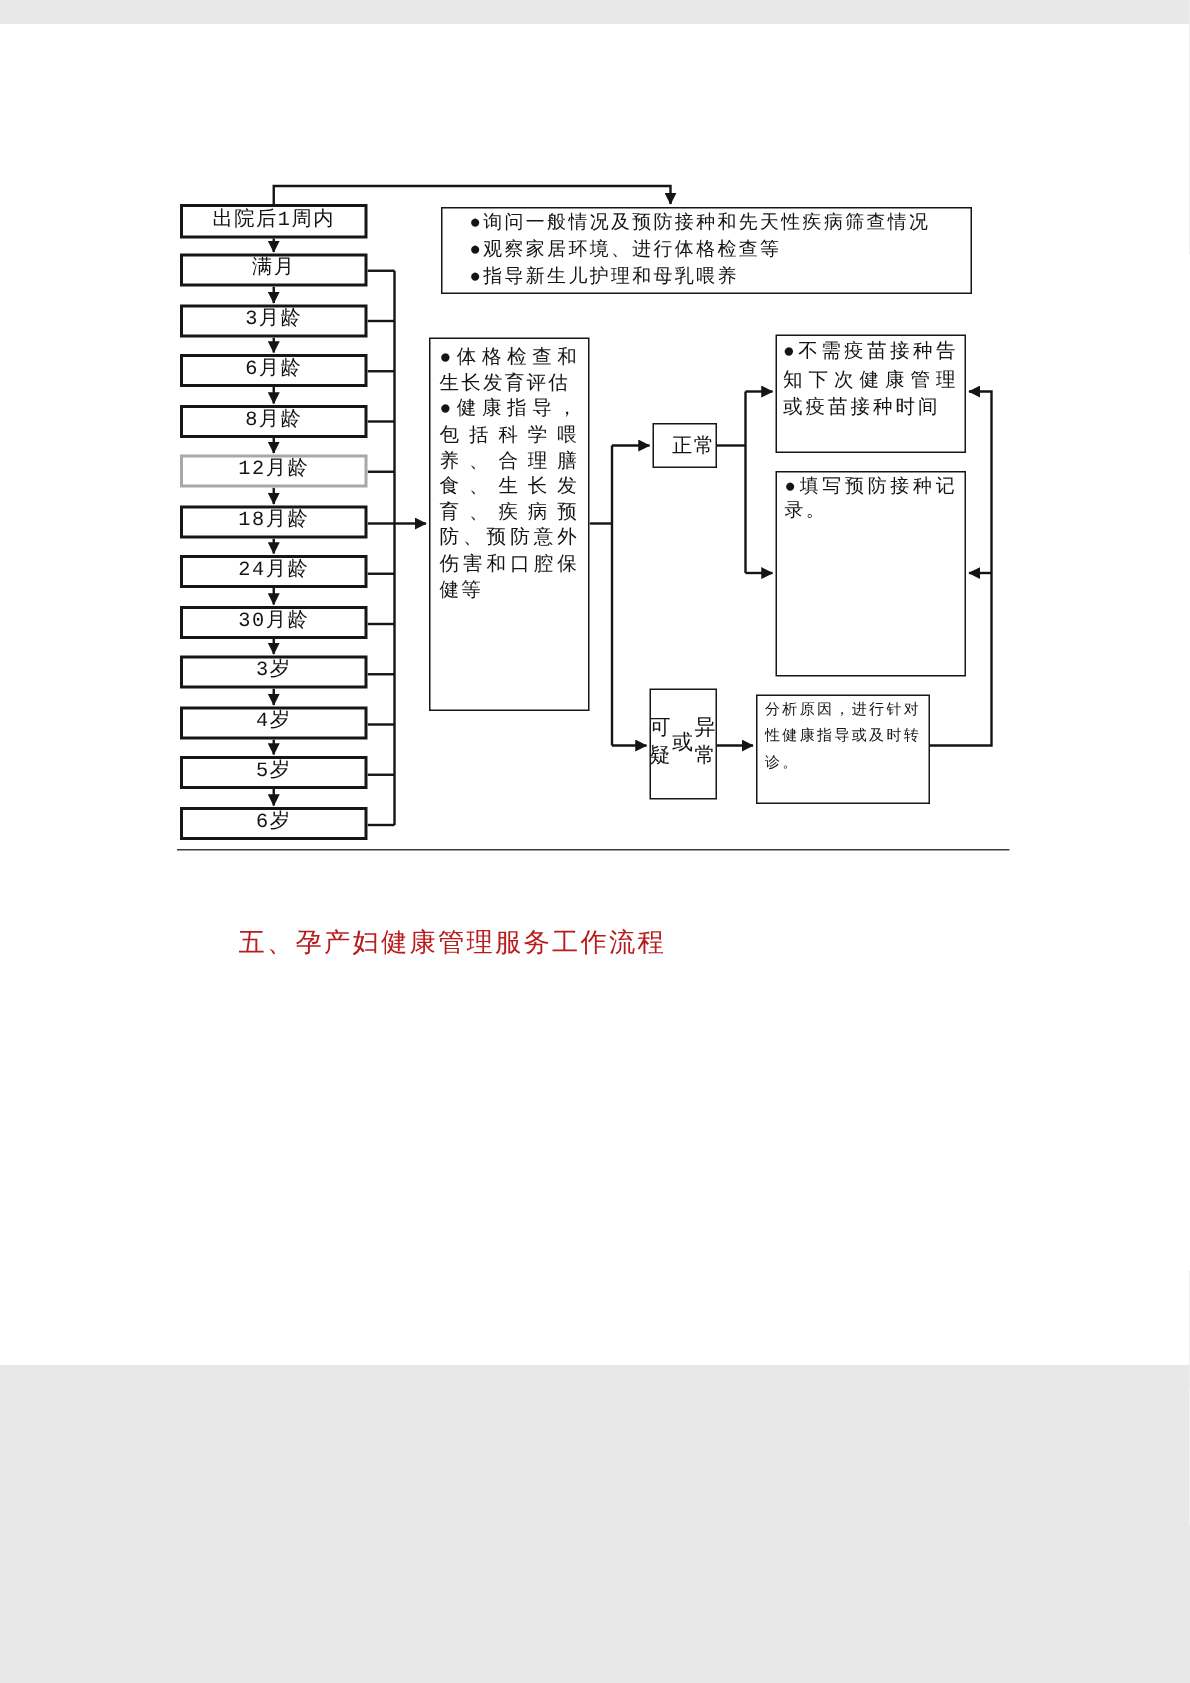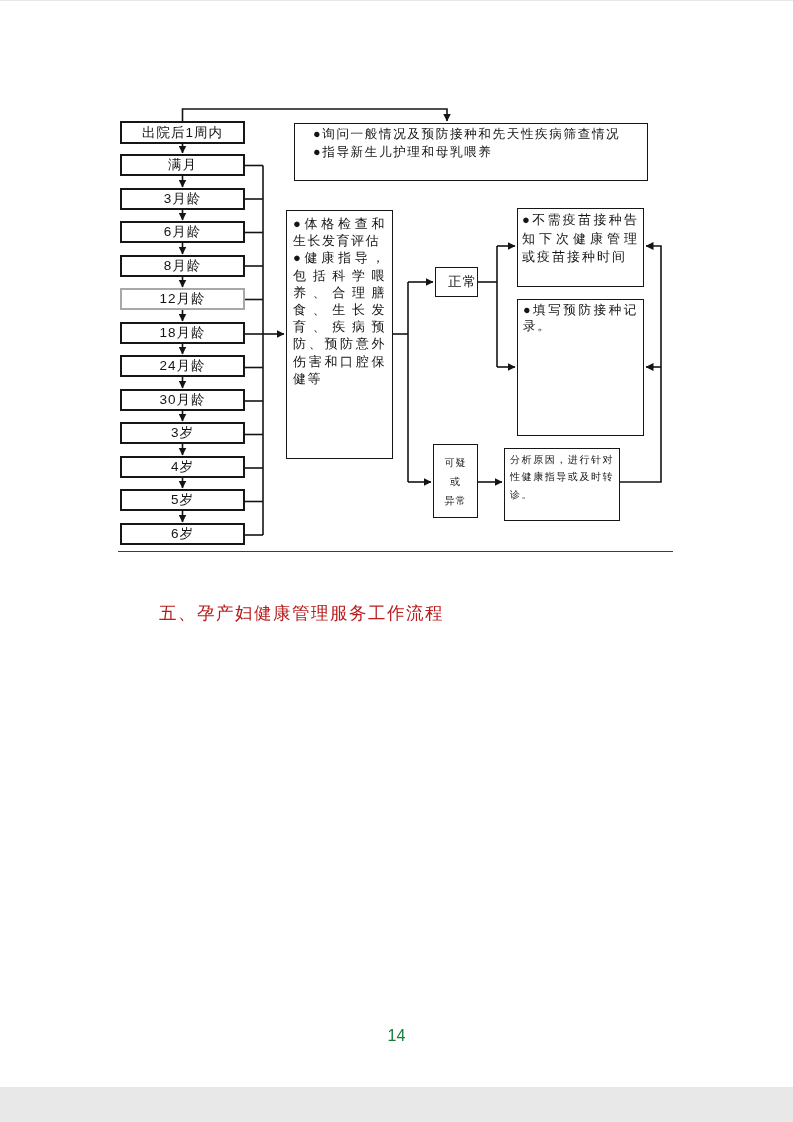--- a/index.html
+++ b/index.html
@@ -1,23 +1,23 @@
 <!DOCTYPE html>
 <html><head>
 <meta charset="utf-8">
 <style>
   * { margin: 0; padding: 0; box-sizing: border-box; }
   html, body { background: #e8e8e8; }
   .page {
     position: relative;
     width: 793px;
-    height: 1086px;
-    margin: 1px auto;
+    height: 894px;
+    margin: 16px auto;
     background: #ffffff;
-    font-family: Liberation Sans, sans-serif;
+    font-family: Liberation Mono, monospace;
     color: #141414;
     overflow: hidden;
   }
   .flowchart { position: absolute; left: 0; top: 0; width: 793px; height: 570px; }
   .connectors { position: absolute; left: 0; top: 0; }
 
   .fbox {
     position: absolute;
     background: #ffffff;
     border: 2px solid #161616;
@@ -38,22 +38,22 @@
   .top-box p { white-space: nowrap; text-align: left; }
 
   .mid-box { left: 286px; top: 209px; width: 107px; height: 249px;
     font-size: 13px; line-height: 17.2px; padding: 4px 6px; letter-spacing: 1.5px; }
 
   .normal-box { left: 435px; top: 266px; width: 43px; height: 30px;
     display: flex; align-items: center; justify-content: flex-end;
     font-size: 13.5px; letter-spacing: 1px; border-width: 1.5px; }
 
   .suspect-box { left: 433px; top: 443px; width: 45px; height: 74px;
-    display: flex; flex-direction: column; align-items: center; justify-content: center;
-    font-size: 10px; line-height: 19px; letter-spacing: 1px; border-width: 1.5px; }
+    display: flex; flex-direction: row; align-items: center; justify-content: center;
+    font-size: 14px; line-height: 19px; letter-spacing: 1px; border-width: 1.5px; }
 
   .novacc-box { left: 517px; top: 207px; width: 127px; height: 79px;
     font-size: 13px; line-height: 18.6px; padding: 2px 4px; letter-spacing: 2px; border-width: 1.5px; }
 
   .vacc-box { left: 517px; top: 298px; width: 127px; height: 137px;
     font-size: 12.6px; line-height: 16.2px; padding: 2px 5px; letter-spacing: 1.6px; border-width: 1.5px; }
 
   .analysis-box { left: 504px; top: 447px; width: 116px; height: 73px;
     font-size: 10px; line-height: 17.4px; padding: 2px 5px; letter-spacing: 1.5px; border-width: 1.5px; }
 
@@ -167,20 +167,21 @@
       </div>
     <div class="fbox age-box" style="top:488px">
         <span>5岁</span>
       </div>
     <div class="fbox age-box" style="top:522px">
         <span>6岁</span>
       </div>
 
     <div class="fbox bullet-box top-box">
       <p>●询问一般情况及预防接种和先天性疾病筛查情况</p>
+      <p>●观察家居环境、进行体格检查等</p>
       <p>●指导新生儿护理和母乳喂养</p>
     </div>
 
     <div class="fbox bullet-box mid-box">
       <p>●体格检查和生长发育评估</p>
       <p>●健康指导，包括科学喂养、合理膳食、生长发育、疾病预防、预防意外伤害和口腔保健等</p>
     </div>
 
     <div class="fbox normal-box">
       <span>正常</span>

